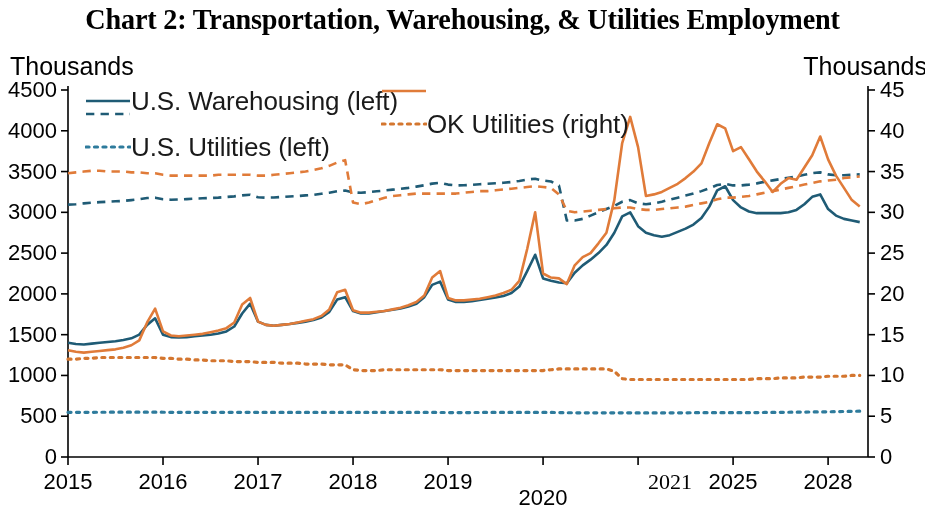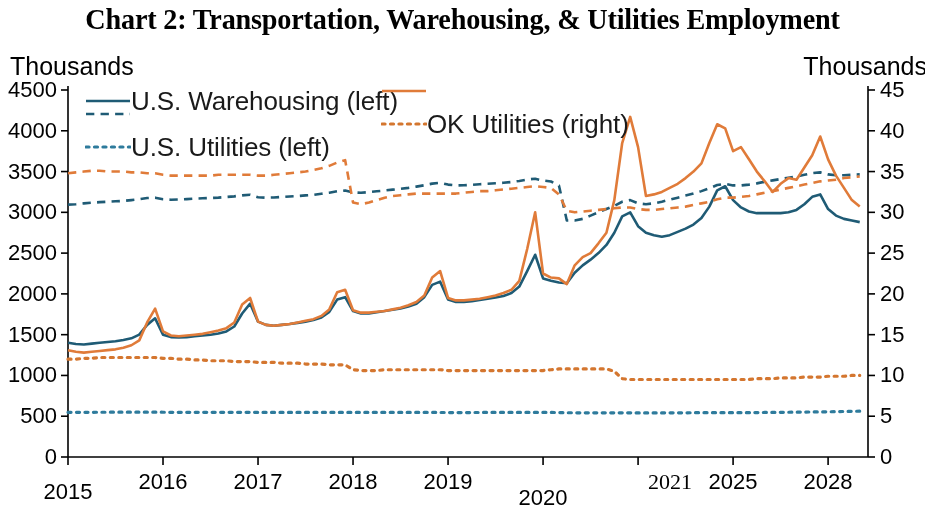--- a/index.html
+++ b/index.html
@@ -162,21 +162,21 @@
       <div class="tick-label ry" style="left: 880px; top: 446px;">0</div>
       <div class="tick-label ry" style="left: 880px; top: 405.222px;">5</div>
       <div class="tick-label ry" style="left: 880px; top: 364.444px;">10</div>
       <div class="tick-label ry" style="left: 880px; top: 323.667px;">15</div>
       <div class="tick-label ry" style="left: 880px; top: 282.889px;">20</div>
       <div class="tick-label ry" style="left: 880px; top: 242.111px;">25</div>
       <div class="tick-label ry" style="left: 880px; top: 201.333px;">30</div>
       <div class="tick-label ry" style="left: 880px; top: 160.556px;">35</div>
       <div class="tick-label ry" style="left: 880px; top: 119.778px;">40</div>
       <div class="tick-label ry" style="left: 880px; top: 79px;">45</div>
-      <div class="tick-label xl" style="left: 23px; top: 481px; text-align: center;">2015</div>
+      <div class="tick-label xl" style="left: 23px; top: 471px; text-align: center;">2015</div>
       <div class="tick-label xl" style="left: 118.012px; top: 471px;">2016</div>
       <div class="tick-label xl" style="left: 213.024px; top: 471px;">2017</div>
       <div class="tick-label xl" style="left: 308.036px; top: 471px;">2018</div>
       <div class="tick-label xl" style="left: 403.048px; top: 471px;">2019</div>
       <div class="tick-label xl" style="left: 498.059px; top: 487px;">2020</div>
       <div class="tick-label xl" style="left: 625px; top: 471px; font-family: Liberation Serif, serif;">2021</div>
       <div class="tick-label xl" style="left: 688.083px; top: 471px;">2025</div>
       <div class="tick-label xl" style="left: 783.095px; top: 471px;">2028</div>
     </div>
 

